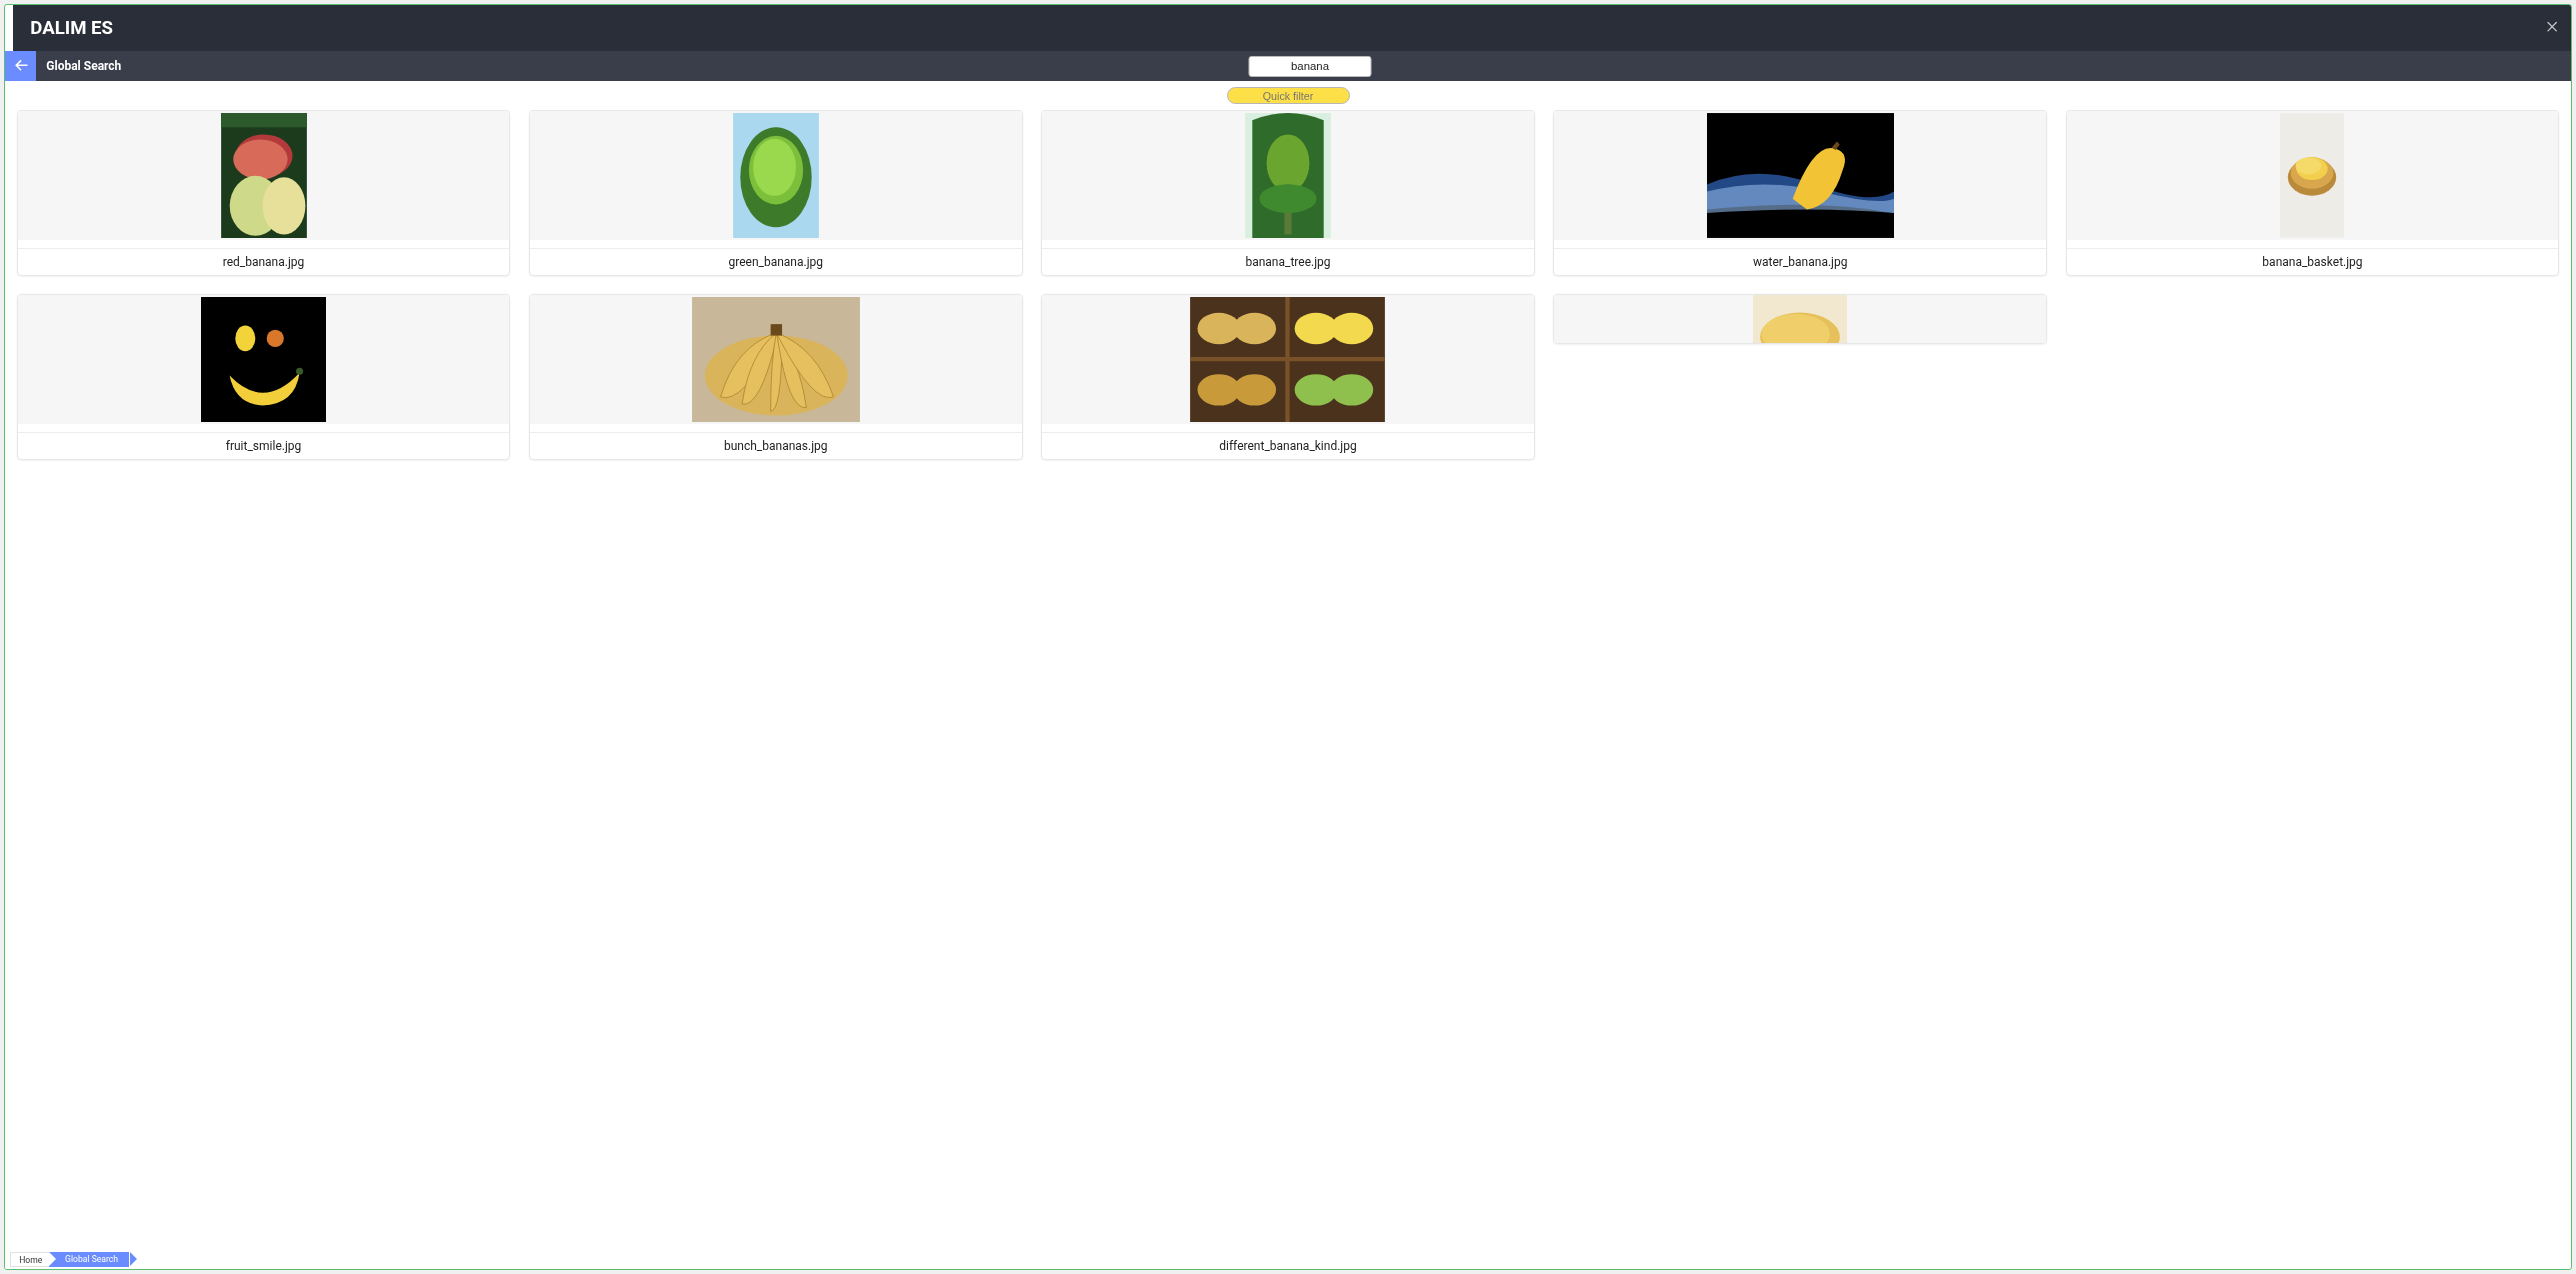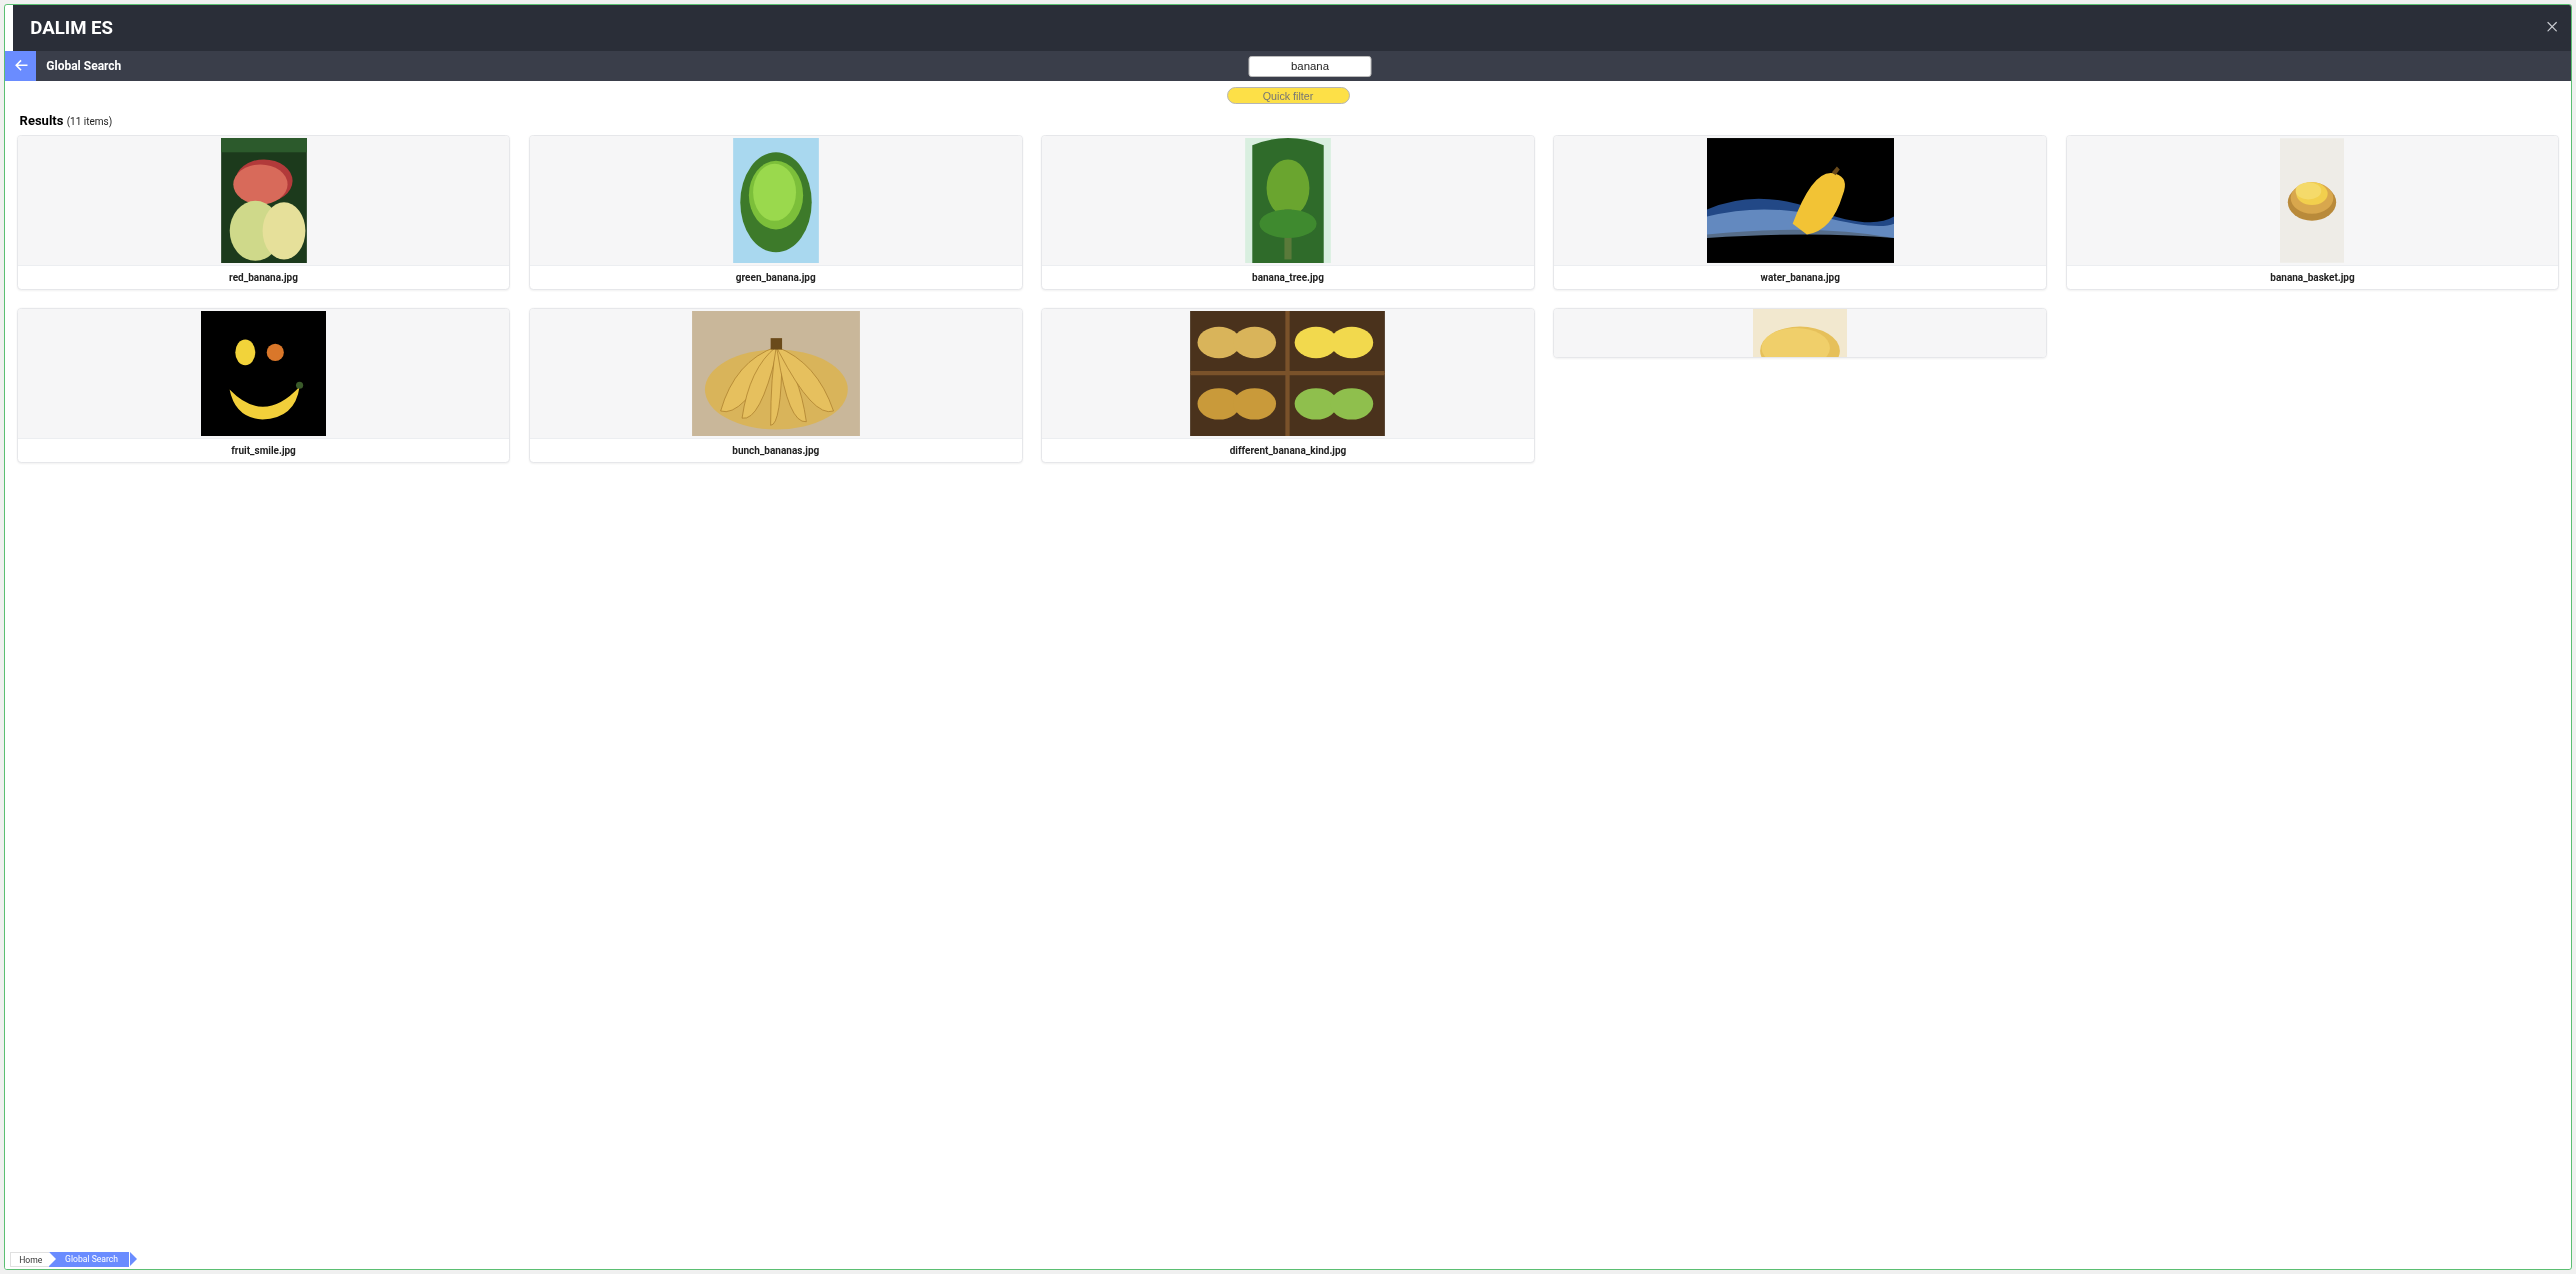--- a/index.html
+++ b/index.html
@@ -132,27 +132,28 @@
     height: 129px;
     display: flex;
     align-items: center;
     justify-content: center;
     overflow: hidden;
   }
   .thumb svg { display: block; }
   .card-label {
     border-top: 0.7px solid #eceef1;
     text-align: center;
-    font-size: 10px;
-    font-weight: 700;
+    font-size: 12px;
+    font-weight: 400;
     color: #222;
     padding: 5.7px 4.3px;
     white-space: nowrap;
     overflow: hidden;
     text-overflow: ellipsis;
+    margin-top: 8px;
   }
 
   
   .breadcrumb {
     position: absolute;
     left: 0; right: 0; bottom: 0;
     height: 18.6px;
     background: linear-gradient(to right, #fff 0%, #fff 18%, rgba(255,255,255,0.9) 30%, rgba(255,255,255,0.0) 60%);
     display: flex;
     align-items: center;
@@ -221,24 +222,20 @@
     <span class="searchbar-title">Global Search</span>
     <div class="search-input-wrap">
       <input class="search-input" type="text" value="banana" style="">
     </div>
   </div>
 
   <div class="quickfilter-row">
     <input class="quickfilter" type="text" placeholder="Quick filter" style="">
   </div>
 
-  <div class="results-header">
-    <span class="label">Results</span>
-    <span class="count">(11 items)</span>
-  </div>
 
   <div class="grid-scroll">
     <div class="grid">
 
       <div class="card">
         <div class="thumb">
           <svg width="86" height="125" viewBox="0 0 120 175">
             <rect width="120" height="175" fill="#1c3a1c"></rect>
             <ellipse cx="60" cy="60" rx="40" ry="30" fill="#b23a3a"></ellipse>
             <ellipse cx="55" cy="65" rx="38" ry="28" fill="#d86a5a"></ellipse>

